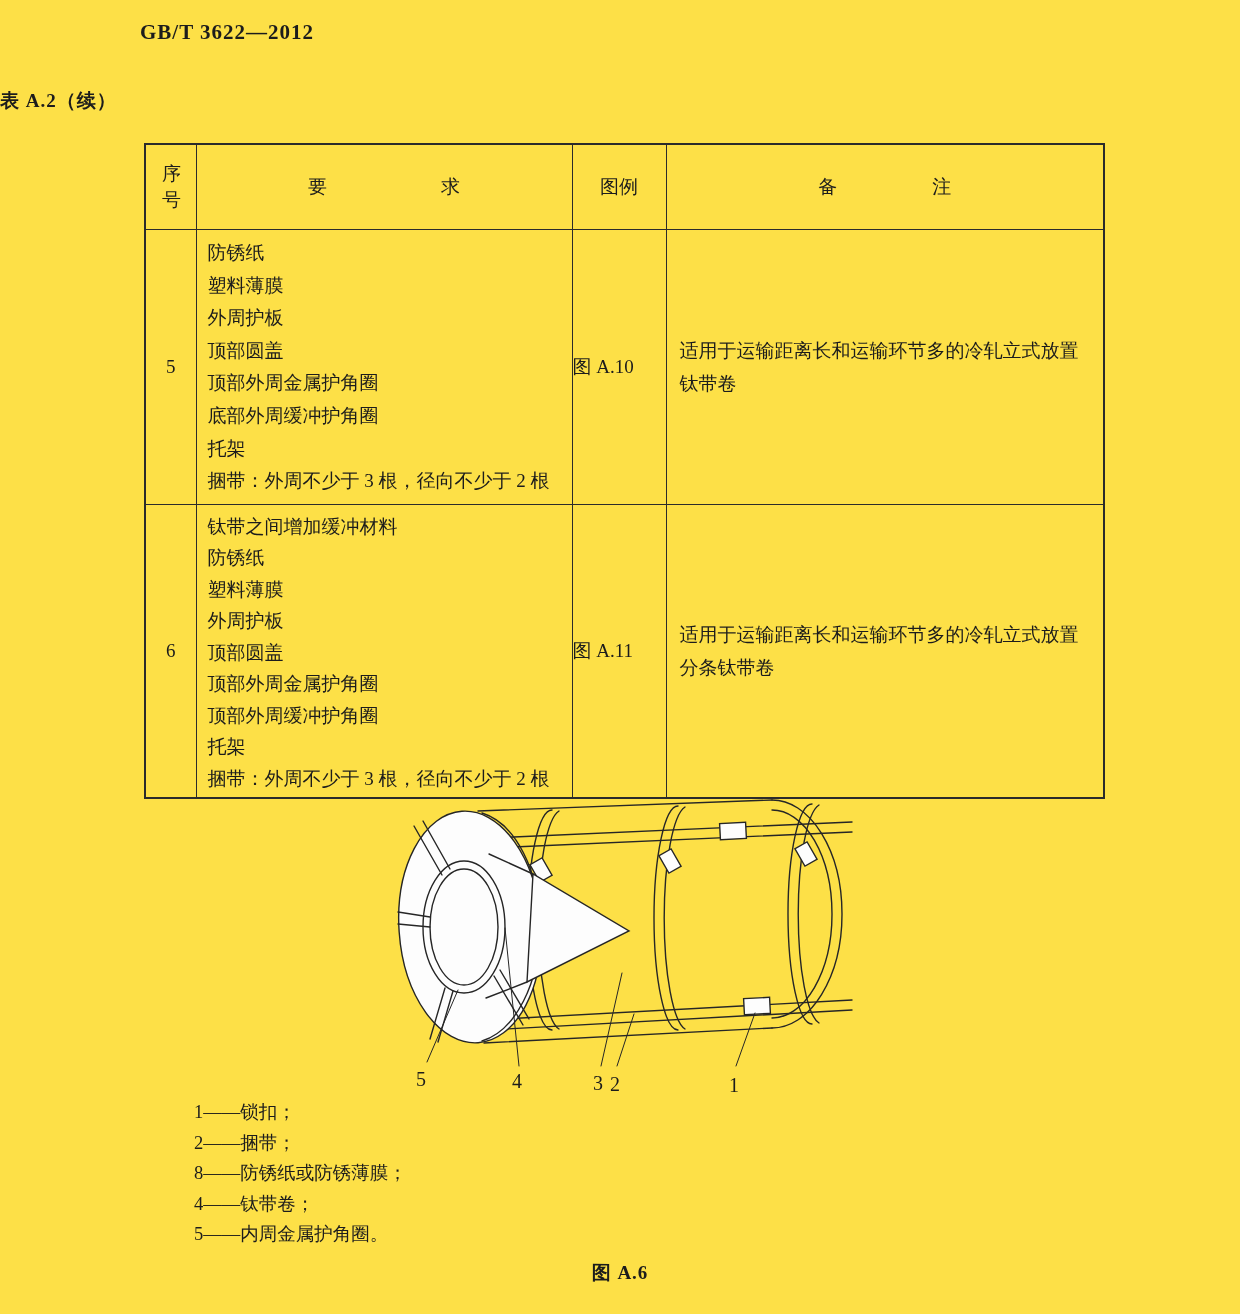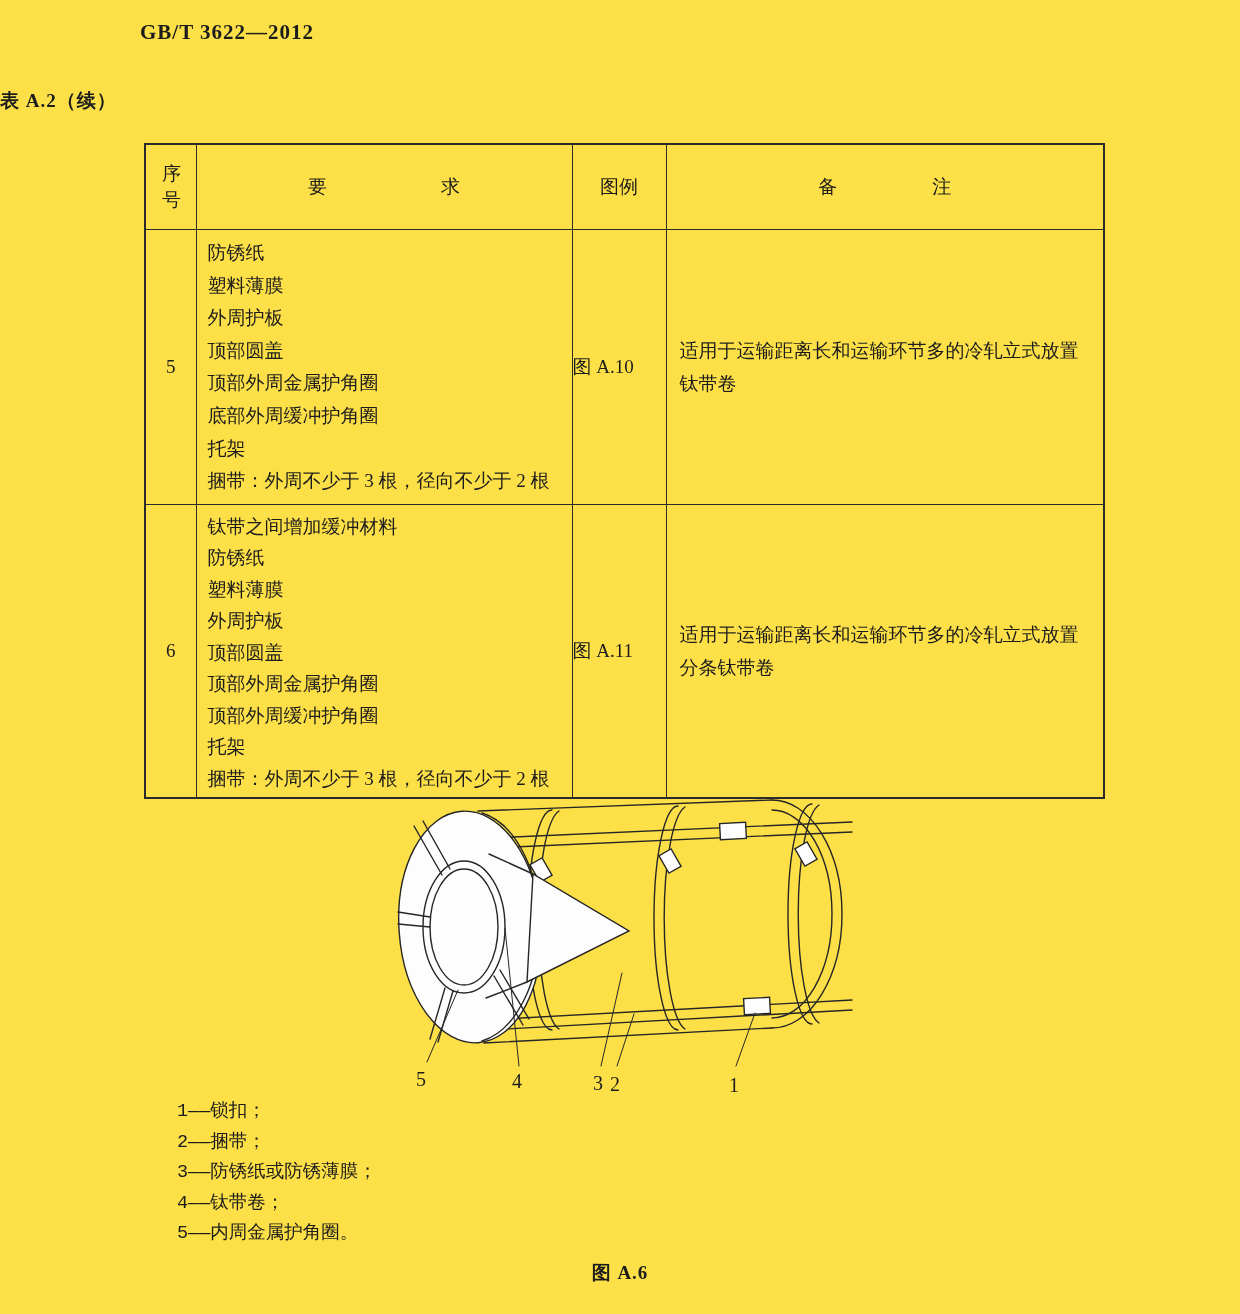--- a/index.html
+++ b/index.html
@@ -36,23 +36,22 @@
   tr.row-a .req-line{line-height:32.6px;white-space:nowrap;}
   tr.row-b td.c-req{padding:6px 4px 0 11px;}
   tr.row-b .req-line{line-height:31.5px;white-space:nowrap;}
   tr.row-a{height:265px;}
   tr.row-b{height:294px;}
   td.c-legend{text-align:left;white-space:nowrap;}
   td.c-note{vertical-align:middle;}
   .note-text{padding:0 16px 0 13px;line-height:33px;}
   .figure-svg{position:absolute;left:340px;top:778px;}
   .fig-legend{
-    position:absolute;left:177px;top:1097px;
+    position:absolute;left:194px;top:1097px;
     font-size:18.5px;
-    font-family:Liberation Mono, monospace;
   }
   .fig-legend .legend-item{line-height:30.6px;}
   .fig-caption{
     position:absolute;left:0;top:1260px;width:1240px;
     text-align:center;font-size:19px;font-weight:bold;letter-spacing:1px;
   }
 </style>
 </head>
 <body>
 
@@ -189,20 +188,20 @@
       <text x="512" y="1090">4</text>
       <text x="593" y="1092">3</text>
       <text x="610" y="1093">2</text>
       <text x="729" y="1094">1</text>
     </g>
   </svg>
 
   <div class="fig-legend">
     <div class="legend-item">1——锁扣；</div>
     <div class="legend-item">2——捆带；</div>
-    <div class="legend-item">3——防锈纸或防锈薄膜；</div>
+    <div class="legend-item">8——防锈纸或防锈薄膜；</div>
     <div class="legend-item">4——钛带卷；</div>
     <div class="legend-item">5——内周金属护角圈。</div>
   </div>
 
   <div class="fig-caption">图 A.6</div>
 
 </div>
 
 </body></html>

